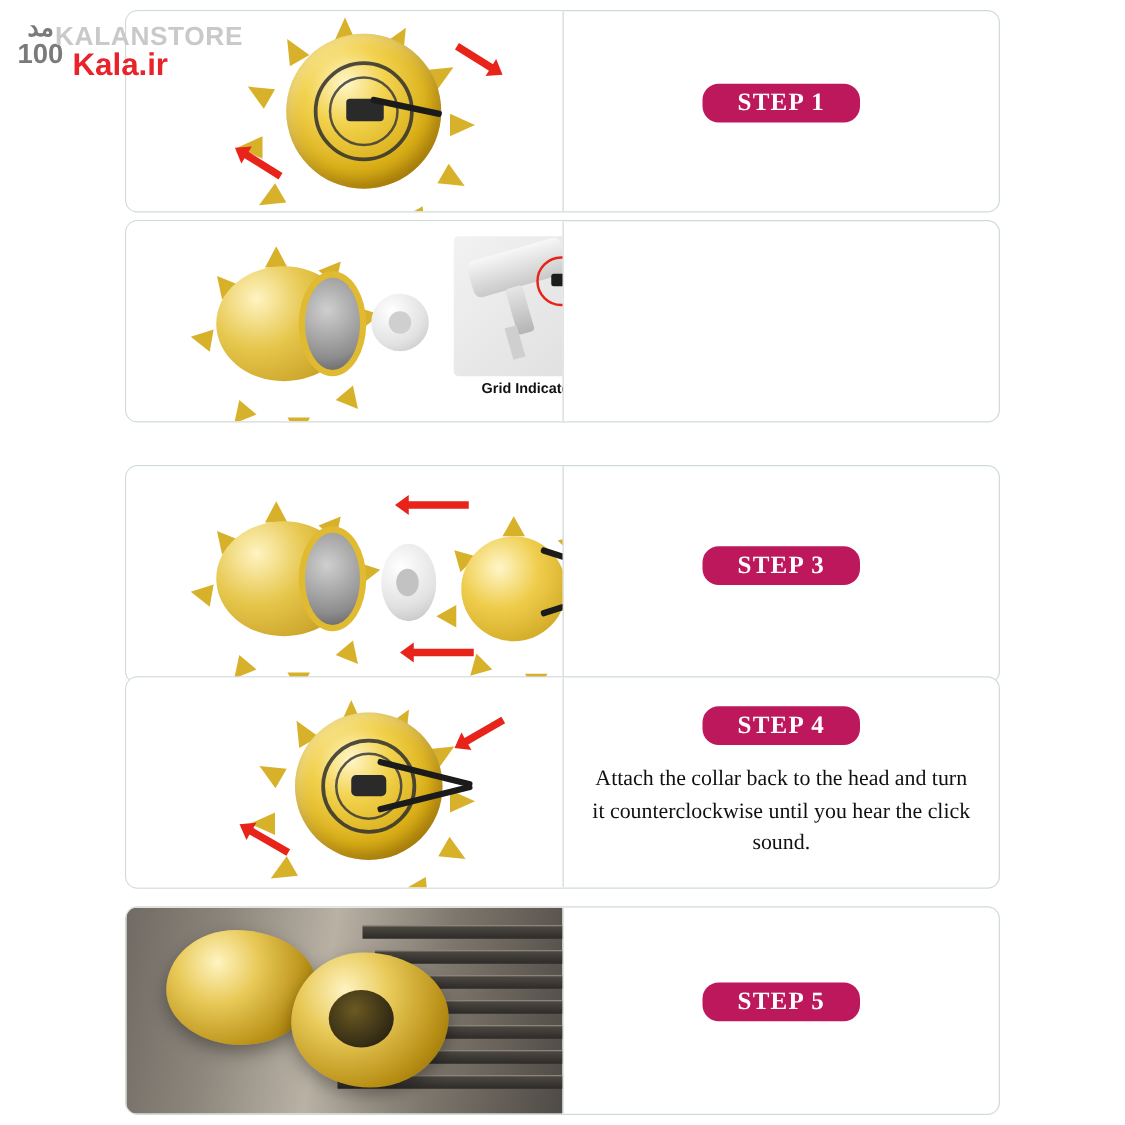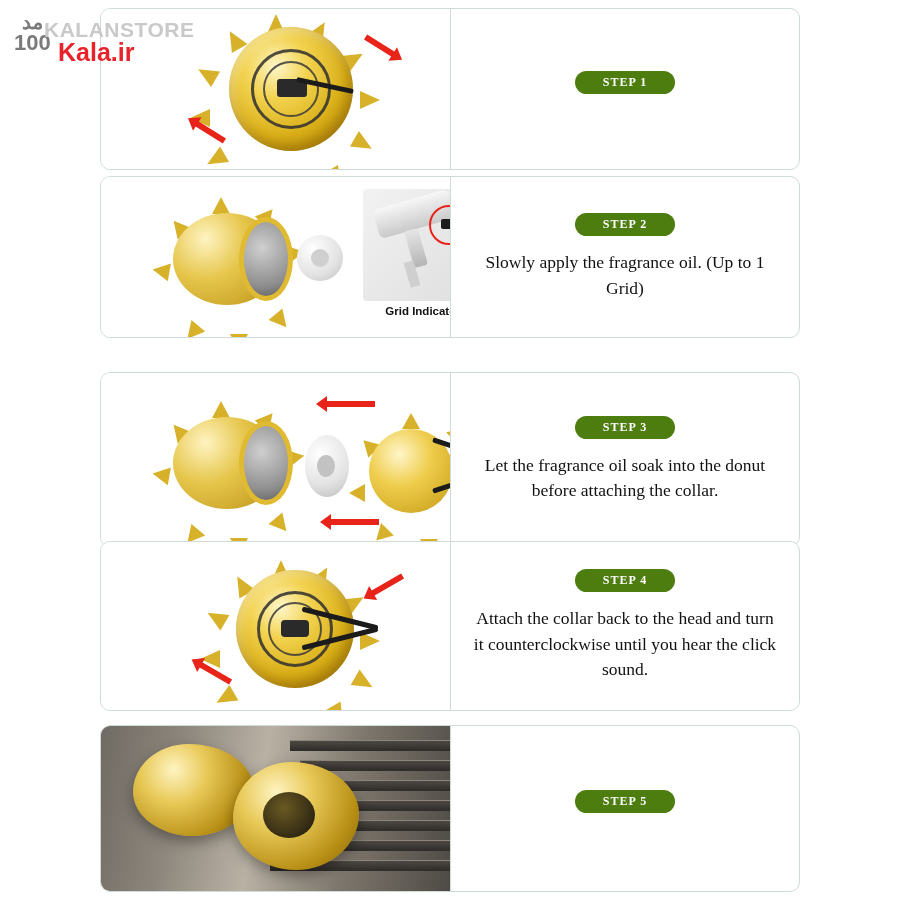--- a/index.html
+++ b/index.html
@@ -87,24 +87,24 @@
   }
   .row-txt {
     flex: 1 1 auto;
     display: flex;
     flex-direction: column;
     align-items: center;
     justify-content: center;
     padding: 10px 14px;
   }
   .badge {
-    background: #4d7c0f;
+    background: #be185d;
     color: #ffffff;
     font-family: "Liberation Serif", serif;
-    font-size: 12px;
+    font-size: 20px;
     font-weight: bold;
     letter-spacing: 1px;
     border-radius: 13px;
     padding: 4px 28px;
     margin-bottom: 14px;
   }
   .desc {
     font-family: "Liberation Serif", serif;
     font-size: 17.5px;
     color: #111111;
@@ -281,24 +281,20 @@
 
       <div class="photo" style="left:262px; top:12px; width:120px; height:112px; background:linear-gradient(135deg,#f2f2f2,#dedede); border-radius:4px;">
         <div style="position:absolute; left:12px; top:10px; width:78px; height:30px; background:linear-gradient(180deg,#f7f7f7,#c9c9c9); border-radius:6px; transform:rotate(-16deg);"></div>
         <div style="position:absolute; left:46px; top:40px; width:14px; height:38px; background:linear-gradient(180deg,#e6e6e6,#b5b5b5); transform:rotate(-16deg); border-radius:3px;"></div>
         <div style="position:absolute; left:44px; top:72px; width:10px; height:26px; background:#cfcfcf; transform:rotate(-16deg);"></div>
         <div style="position:absolute; left:78px; top:30px; width:14px; height:10px; background:#1c1c1c; border-radius:2px;"></div>
         <div style="position:absolute; left:66px; top:16px; width:40px; height:40px; border:2.5px solid #e8231a; border-radius:50%;"></div>
       </div>
       <div class="label-small" style="left:262px; top:128px; width:120px;">Grid Indicator</div>
     </div>
-    <div class="row-txt">
-      <div class="badge">STEP 2</div>
-      <div class="desc">Slowly apply the fragrance oil. (Up to 1 Grid)</div>
-    </div>
   </div>
 
   <div class="row" id="row3">
     <div class="row-img">
       <div class="spikes" style="left:120px; top:28px; width:120px; height:120px; transform:translateX(-60px);">
         <div class="spike" style="border-bottom-width:17px; transform: rotate(0deg) translate(-9px,-60px);"></div>
         <div class="spike" style="border-bottom-width:17px; transform: rotate(40deg) translate(-9px,-60px);"></div>
         <div class="spike" style="border-bottom-width:17px; transform: rotate(80deg) translate(-9px,-60px);"></div>
         <div class="spike" style="border-bottom-width:17px; transform: rotate(140deg) translate(-9px,-60px);"></div>
         <div class="spike" style="border-bottom-width:17px; transform: rotate(180deg) translate(-9px,-60px);"></div>
@@ -323,21 +319,20 @@
       </div>
       <div class="spiky" style="left:268px; top:56px; width:84px; height:84px; background:radial-gradient(circle at 36% 30%, #fff6c9, #efcd4c 40%, #c39a14 100%);"></div>
       <div class="clip-stem" style="left:330px; top:76px; width:76px; height:5px; transform:rotate(18deg);"></div>
       <div class="clip-stem" style="left:330px; top:104px; width:76px; height:5px; transform:rotate(-18deg);"></div>
 
       <div class="arr-red left" style="left:224px; top:28px; width:50px;"></div>
       <div class="arr-red left" style="left:228px; top:146px; width:50px;"></div>
     </div>
     <div class="row-txt">
       <div class="badge">STEP 3</div>
-      <div class="desc">Let the fragrance oil soak into the donut before attaching the collar.</div>
     </div>
   </div>
 
   <div class="row" id="row4">
     <div class="row-img">
       <div class="spikes" style="left:180px; top:18px; width:140px; height:140px; transform:translateX(-70px);">
         <div class="spike" style="transform: rotate(0deg) translate(-9px,-70px);"></div>
         <div class="spike" style="transform: rotate(30deg) translate(-9px,-70px);"></div>
         <div class="spike" style="transform: rotate(60deg) translate(-9px,-70px);"></div>
         <div class="spike" style="transform: rotate(90deg) translate(-9px,-70px);"></div>

